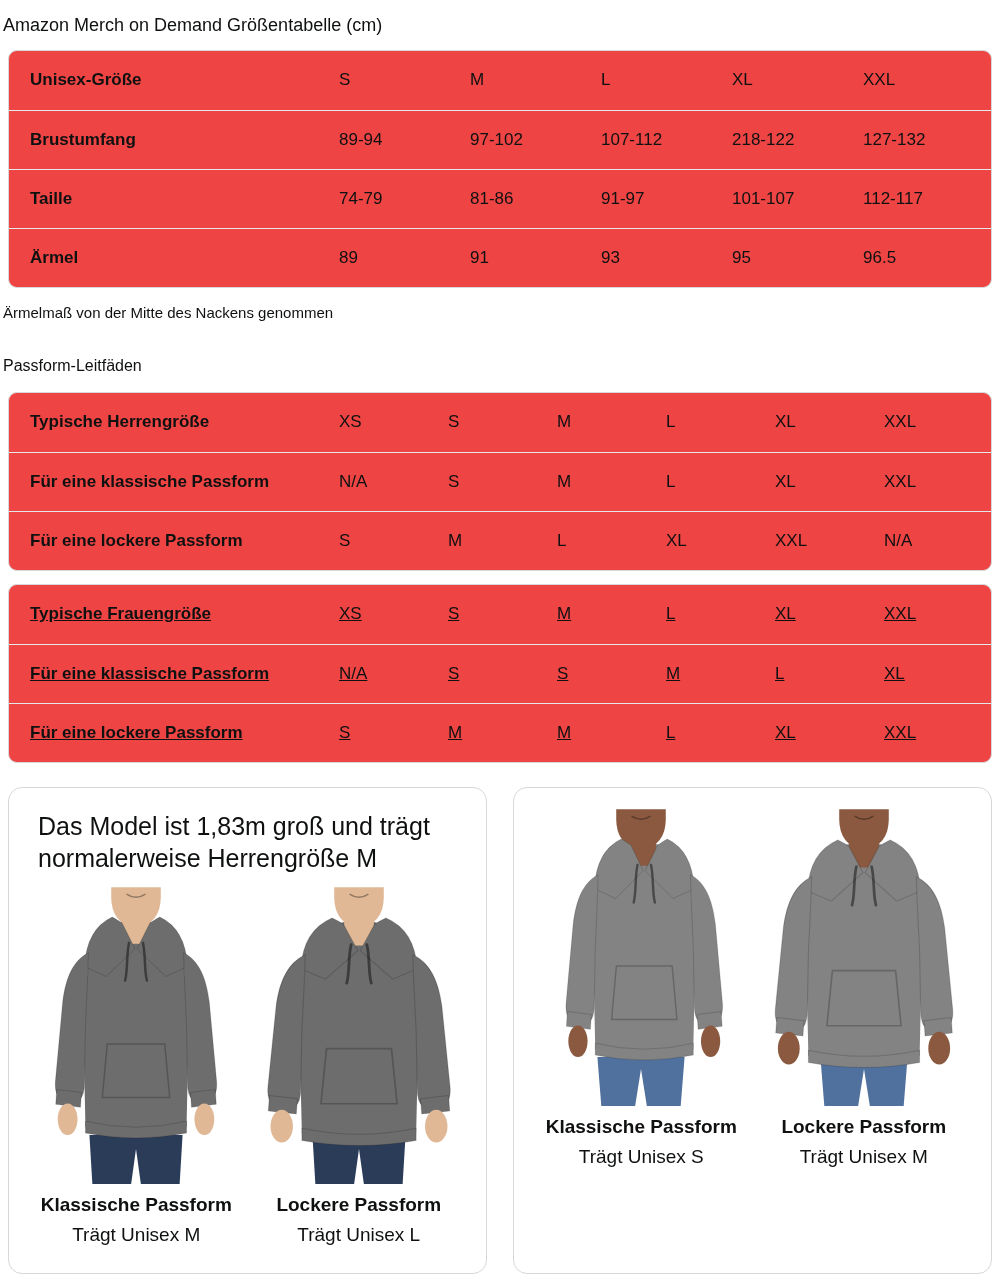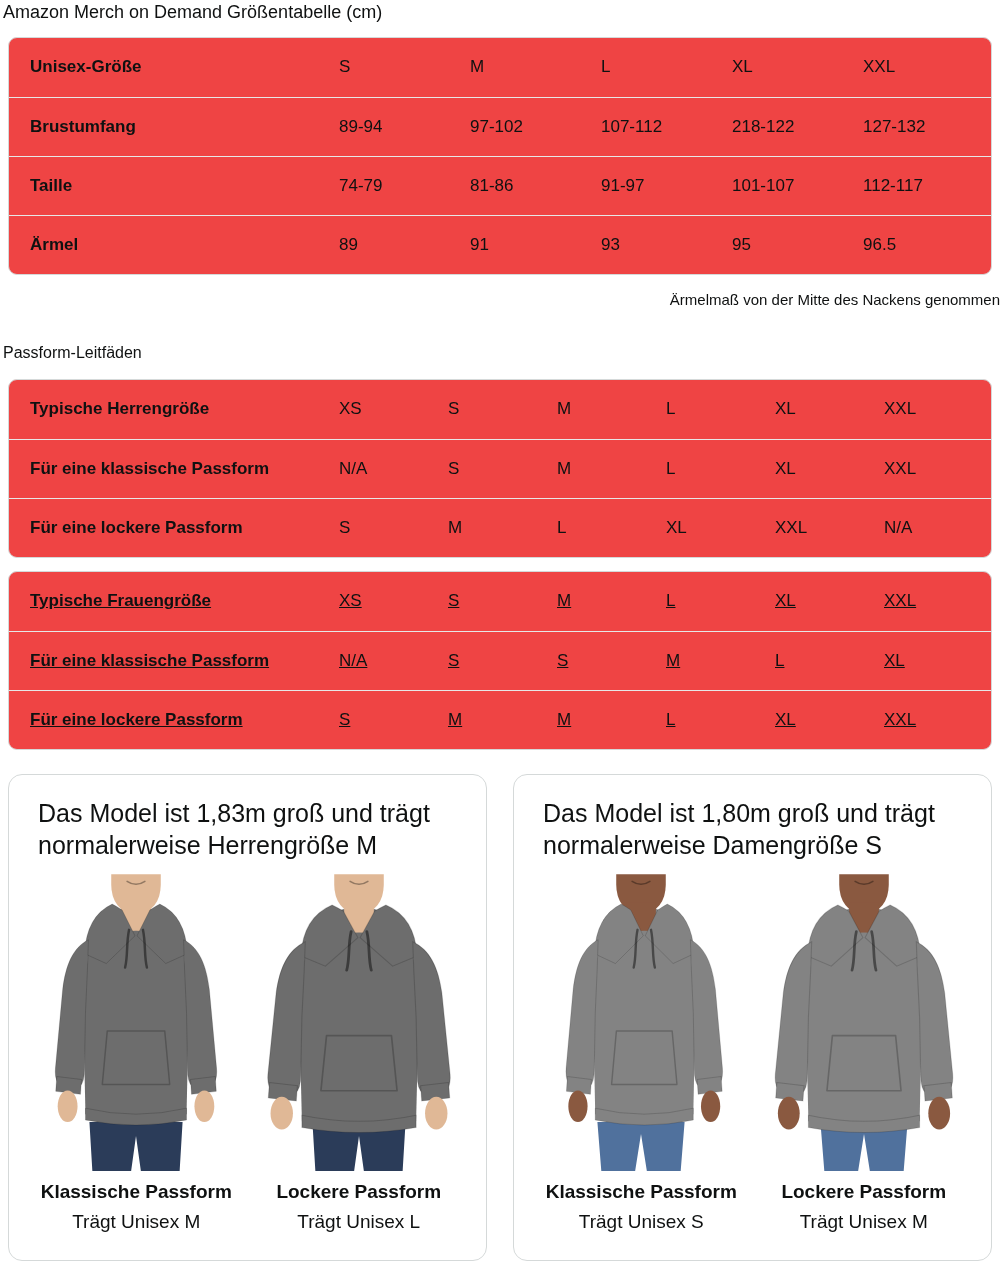--- a/index.html
+++ b/index.html
@@ -11,21 +11,21 @@
     --skin:#e0b896;
   }
   *{box-sizing:border-box;}
   html,body{margin:0;padding:0;background:#fff;}
   body{
     width:1000px;height:1285px;overflow:hidden;
     font-family:"Liberation Sans","DejaVu Sans",sans-serif;
     color:var(--text);
     -webkit-font-smoothing:antialiased;
   }
-  .page{width:1000px;height:1285px;padding-top:0;}
+  .page{width:1000px;height:1285px;padding-top:13px;}
 
   .page-title{
     font-size:18px;font-weight:400;line-height:24px;
     margin:0 0 0 3px;
   }
 
   .box{
     margin:13px 8px 0 8px;
     border:1px solid var(--border);
     border-radius:9px;
@@ -39,21 +39,20 @@
     padding:0;
   }
   tr + tr td{border-top:1px solid var(--divider);}
   td.lbl{font-weight:700;padding-left:21px;width:330px;}
   .cols5 td.val{width:131px;}
   .cols6 td.val{width:109px;}
 
   .note{
     font-size:15px;line-height:20px;font-weight:400;
     margin:15px 0 0 3px;
-    text-align:right;
   }
   .section-title{
     font-size:16px;font-weight:400;line-height:24px;
     margin:31px 0 0 3px;
   }
   .box.fit{margin-top:14px;}
   .box.fit2{text-decoration:underline;}
 
   .cards{
     display:flex;gap:26px;
@@ -271,21 +270,20 @@
               </g>
             </svg>
           </div>
           <div class="fit-label">Lockere Passform</div>
           <div class="size-label">Trägt Unisex L</div>
         </div>
       </div>
     </div>
 
     <div class="card" style="--hoodie: #838383; --jeans: #50719d; --skin: #8a5940;">
-      <p class="desc">Das Model ist 1,80m groß und trägt normalerweise Damengröße S</p>
       <div class="figures">
         <div class="figure">
           <div class="fig-img">
             <svg class="model" viewBox="0 0 220 300" aria-hidden="true">
               <g>
                 <path class="hd seam" d="M72,46 Q110,20 148,46 L142,60 Q110,38 78,60 Z"></path>
                 <path class="sk" d="M85,0 L135,0 L135,10 Q135,36 110,42 Q85,36 85,10 Z"></path>
                 <path class="mouth" d="M101,7 Q110,13 119,7"></path>
                 <rect class="sk" x="95" y="28" width="30" height="36"></rect>
                 <path class="jn" d="M66,250 L154,250 L150,300 L116,300 L110,262 L104,300 L70,300 Z"></path>

